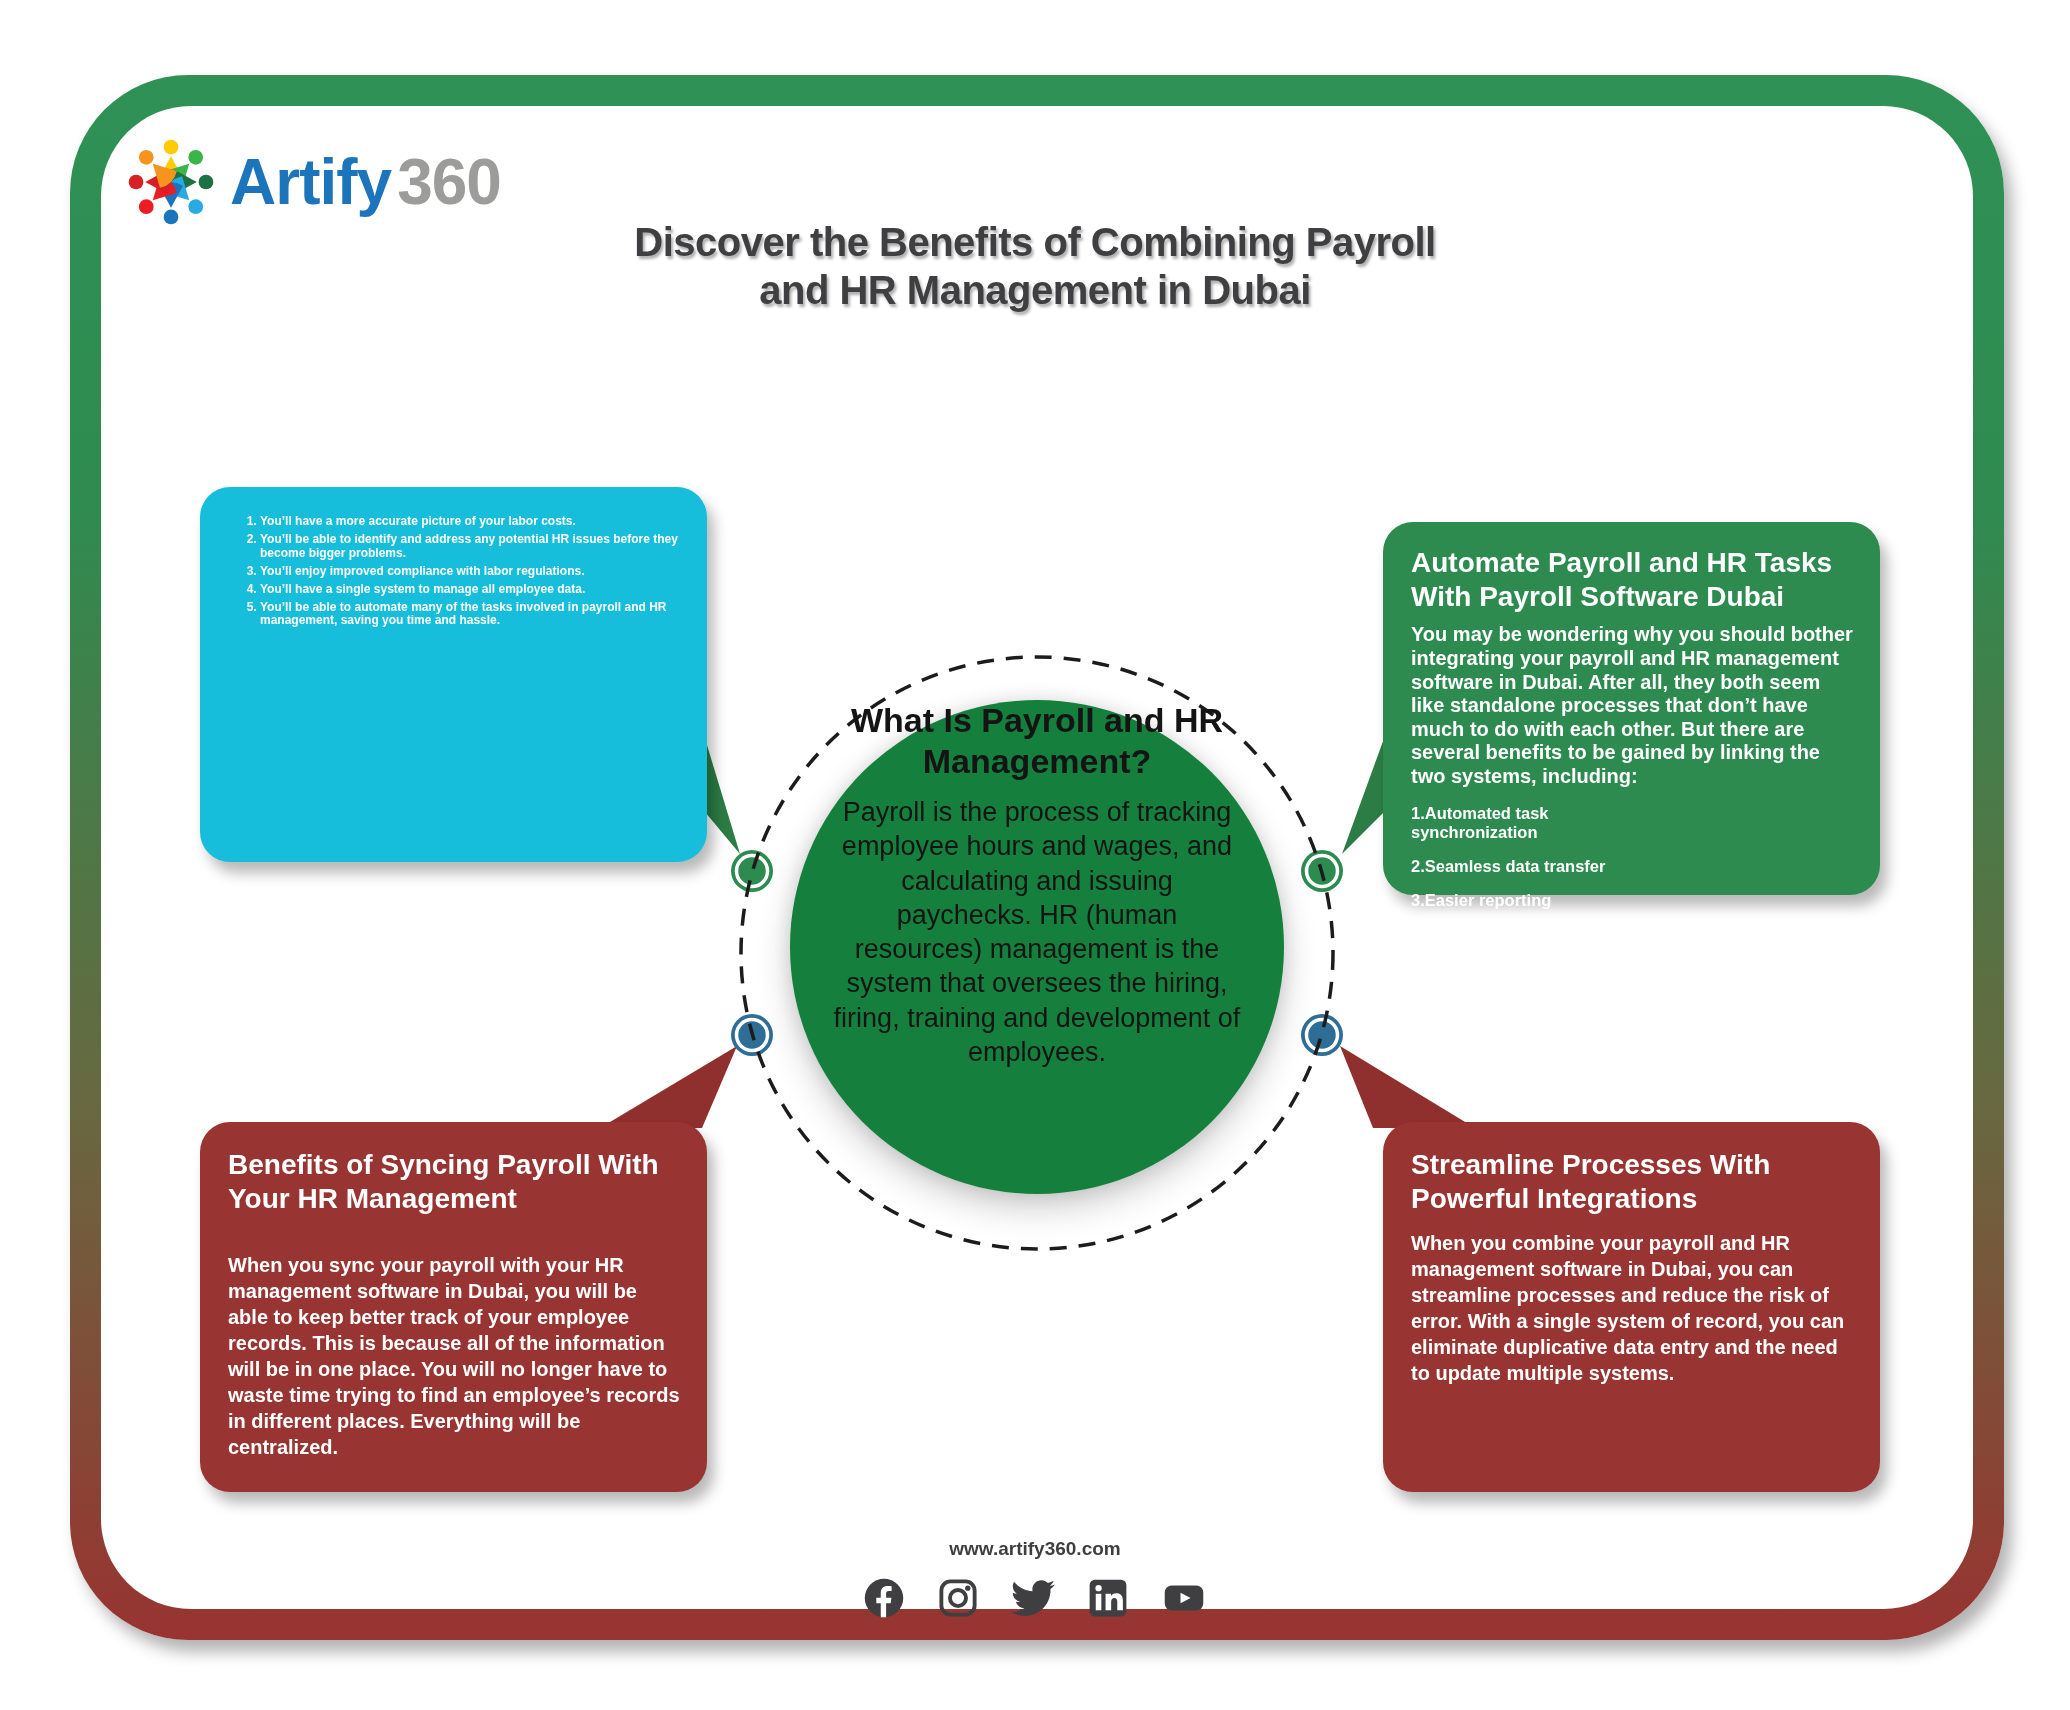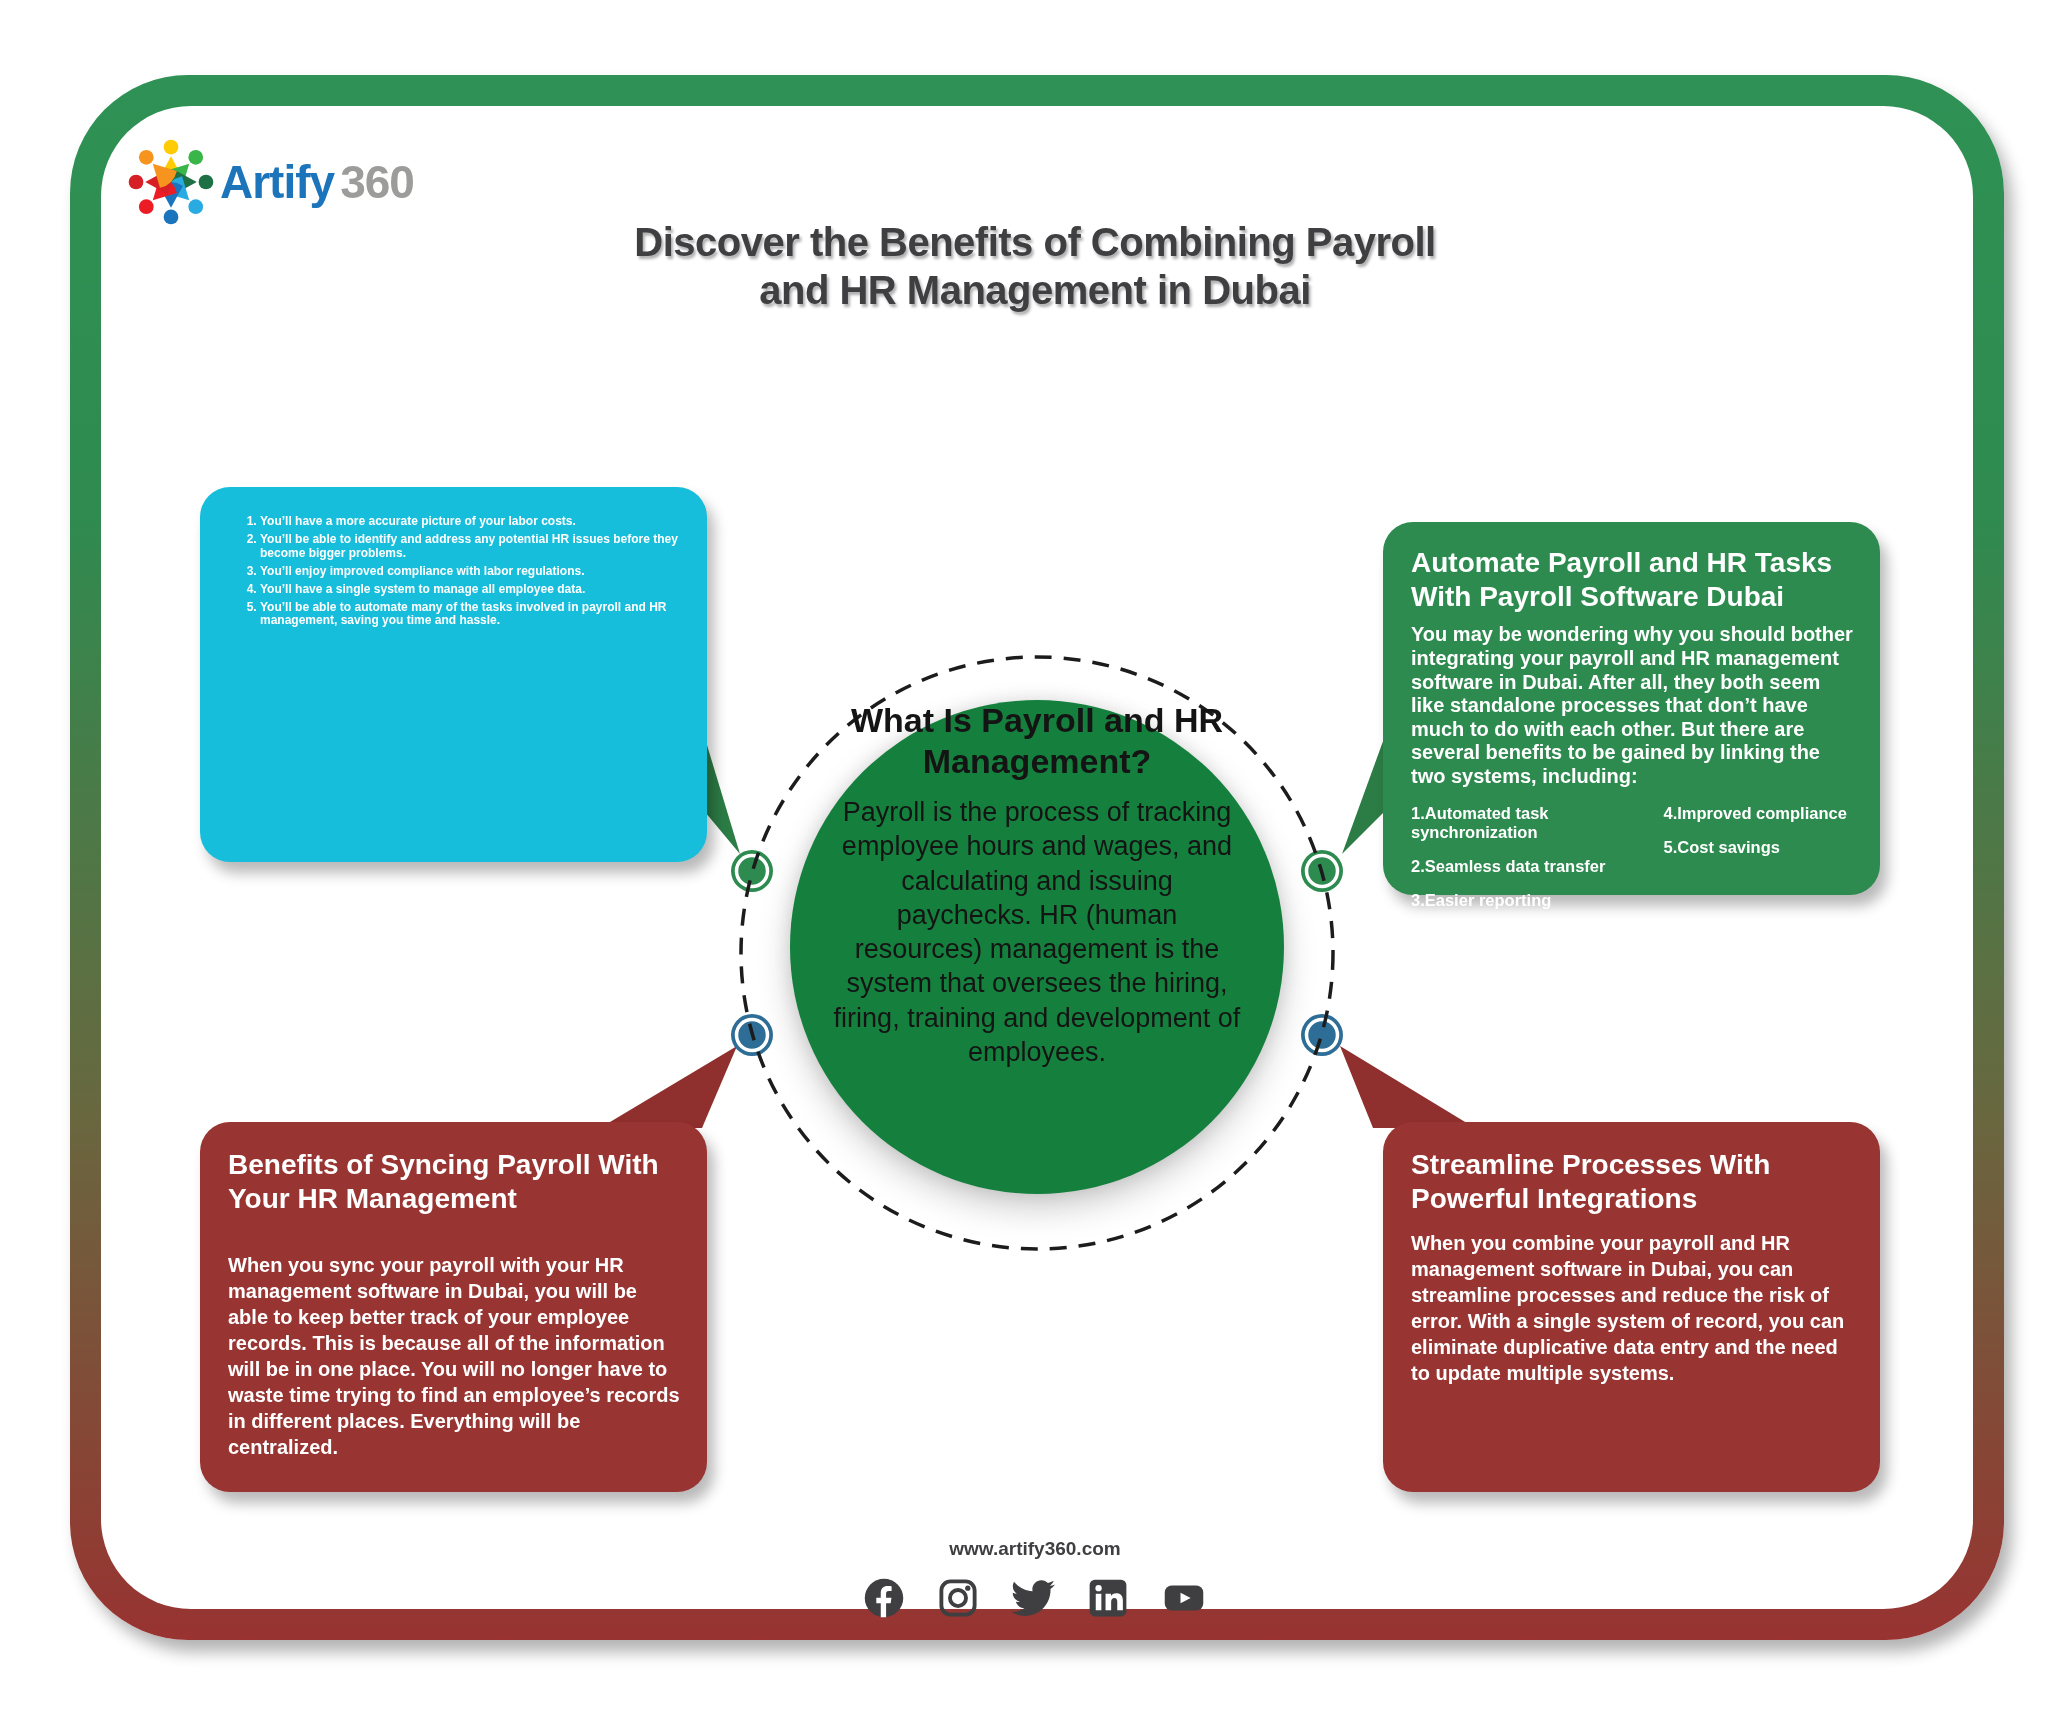--- a/index.html
+++ b/index.html
@@ -14,21 +14,21 @@
     background:linear-gradient(180deg,#2f9155 0%,#2f8b50 28%,#68683f 66%,#983331 100%);
     box-shadow:8px 12px 16px rgba(0,0,0,.30);
   }
   .frame-inner{
     position:absolute;left:31px;top:31px;right:31px;bottom:31px;
     background:#ffffff;border-radius:90px;
   }
   
   .logo{position:absolute;left:122px;top:136px;display:flex;align-items:center;z-index:5;}
   .logo svg{display:block;}
-  .logo-text{font-size:46px;font-weight:700;letter-spacing:-1px;}
+  .logo-text{font-size:64px;font-weight:700;letter-spacing:-1px;margin-left:10px;}
   .logo-brand{color:#1c75bb;}
   .logo-suffix{color:#9c9c9b;margin-left:6px;}
   
   .main-title{
     position:absolute;left:0;right:0;top:218px;text-align:center;z-index:5;
     font-size:40px;font-weight:700;color:#3f3f41;line-height:1.2;letter-spacing:-0.5px;
     text-shadow:2px 3px 3px rgba(0,0,0,.32);
   }
   
   .diagram-svg{position:absolute;left:0;top:0;z-index:1;pointer-events:none;}
@@ -45,21 +45,21 @@
   .box{
     position:absolute;border-radius:30px;color:#ffffff;z-index:3;
     box-shadow:7px 11px 14px rgba(0,0,0,.28);box-sizing:border-box;
   }
   .box h3{margin:0;font-size:28px;line-height:1.22;font-weight:700;}
   .box-top-left{left:200px;top:487px;width:507px;height:375px;background:#17bedc;padding:20px 24px 16px 26px;}
   .box-top-left ol{margin:8px 0 0 0;padding-left:34px;font-size:12px;font-weight:700;line-height:1.16;}
   .box-top-left li{margin-bottom:4px;}
   .box-top-right{left:1383px;top:490px;width:497px;height:373px;background:#2e8b50;padding:24px 26px 16px 28px;margin-top:32px;}
   .box-top-right p{margin:9px 0 0 0;font-size:20px;font-weight:700;line-height:1.18;}
-  .mini-cols{display:flex;margin-top:16px;font-size:16.5px;font-weight:700;}
+  .mini-cols{display:flex;margin-top:16px;font-size:16.5px;font-weight:700;flex-direction:column;}
   .mini-col1{width:57%;}
   .mini-col2{width:43%;}
   .mini-item{margin-bottom:15px;}
   .box-bottom-left{left:200px;top:1122px;width:507px;height:370px;background:#983432;padding:26px 26px 16px 28px;}
   .box-bottom-left p{margin:36px 0 0 0;font-size:20px;font-weight:700;line-height:1.3;}
   .box-bottom-right{left:1383px;top:1122px;width:497px;height:370px;background:#983432;padding:26px 26px 16px 28px;}
   .box-bottom-right p{margin:14px 0 0 0;font-size:20px;font-weight:700;line-height:1.3;}
   
   .footer-site{
     position:absolute;left:0;right:0;top:1538px;text-align:center;z-index:5;

